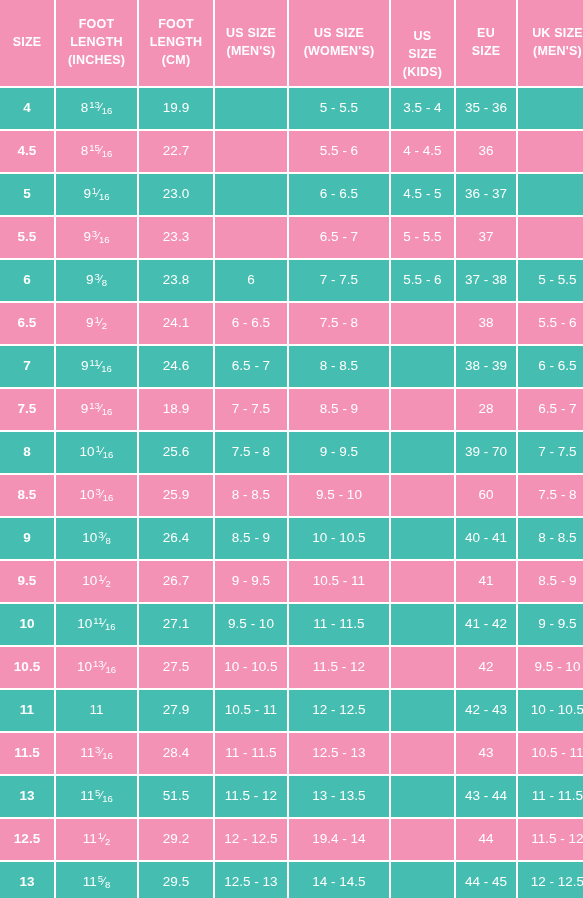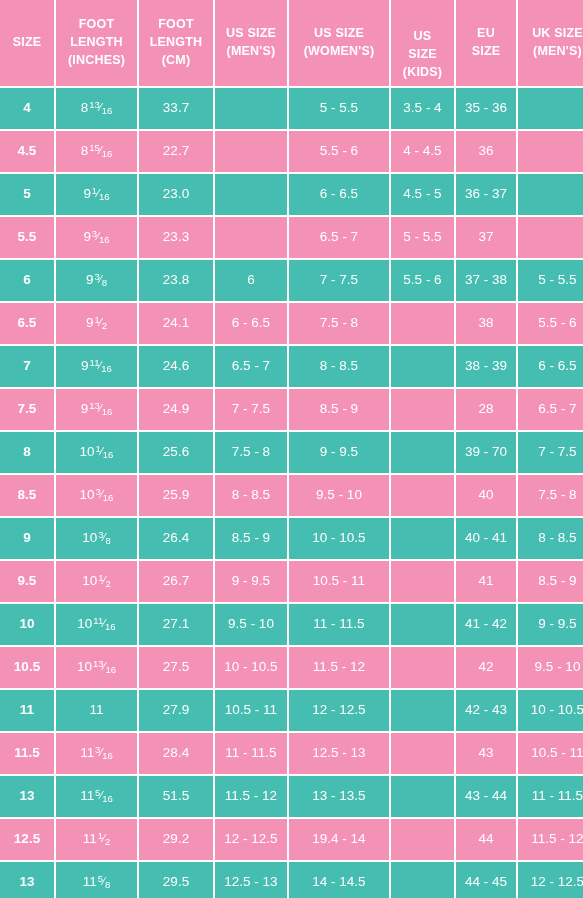--- a/index.html
+++ b/index.html
@@ -126,21 +126,21 @@
         <th>
           <span style="display: block;">UK SIZE</span>
           <span style="display: block;">(MEN'S)</span>
         </th>
       </tr>
   </thead>
   <tbody id="table-body">
       <tr class="band-teal">
         <td class="col-size">4</td>
         <td><span class="whole">8</span><span class="frac"><span class="num">13</span><span class="sl">⁄</span><span class="den">16</span></span></td>
-        <td>33.7</td>
+        <td>19.9</td>
         <td></td>
         <td>5 - 5.5</td>
         <td>3.5 - 4</td>
         <td>35 - 36</td>
         <td></td>
       </tr>
       <tr class="band-pink">
         <td class="col-size">4.5</td>
         <td><span class="whole">8</span><span class="frac"><span class="num">15</span><span class="sl">⁄</span><span class="den">16</span></span></td>
         <td>22.7</td>
@@ -196,21 +196,21 @@
         <td>24.6</td>
         <td>6.5 - 7</td>
         <td>8 - 8.5</td>
         <td></td>
         <td>38 - 39</td>
         <td>6 - 6.5</td>
       </tr>
       <tr class="band-pink">
         <td class="col-size">7.5</td>
         <td><span class="whole">9</span><span class="frac"><span class="num">13</span><span class="sl">⁄</span><span class="den">16</span></span></td>
-        <td>24.9</td>
+        <td>18.9</td>
         <td>7 - 7.5</td>
         <td>8.5 - 9</td>
         <td></td>
         <td>28</td>
         <td>6.5 - 7</td>
       </tr>
       <tr class="band-teal">
         <td class="col-size">8</td>
         <td><span class="whole">10</span><span class="frac"><span class="num">1</span><span class="sl">⁄</span><span class="den">16</span></span></td>
         <td>25.6</td>
@@ -220,21 +220,21 @@
         <td>39 - 70</td>
         <td>7 - 7.5</td>
       </tr>
       <tr class="band-pink">
         <td class="col-size">8.5</td>
         <td><span class="whole">10</span><span class="frac"><span class="num">3</span><span class="sl">⁄</span><span class="den">16</span></span></td>
         <td>25.9</td>
         <td>8 - 8.5</td>
         <td>9.5 - 10</td>
         <td></td>
-        <td>40</td>
+        <td>60</td>
         <td>7.5 - 8</td>
       </tr>
       <tr class="band-teal">
         <td class="col-size">9</td>
         <td><span class="whole">10</span><span class="frac"><span class="num">3</span><span class="sl">⁄</span><span class="den">8</span></span></td>
         <td>26.4</td>
         <td>8.5 - 9</td>
         <td>10 - 10.5</td>
         <td></td>
         <td>40 - 41</td>

